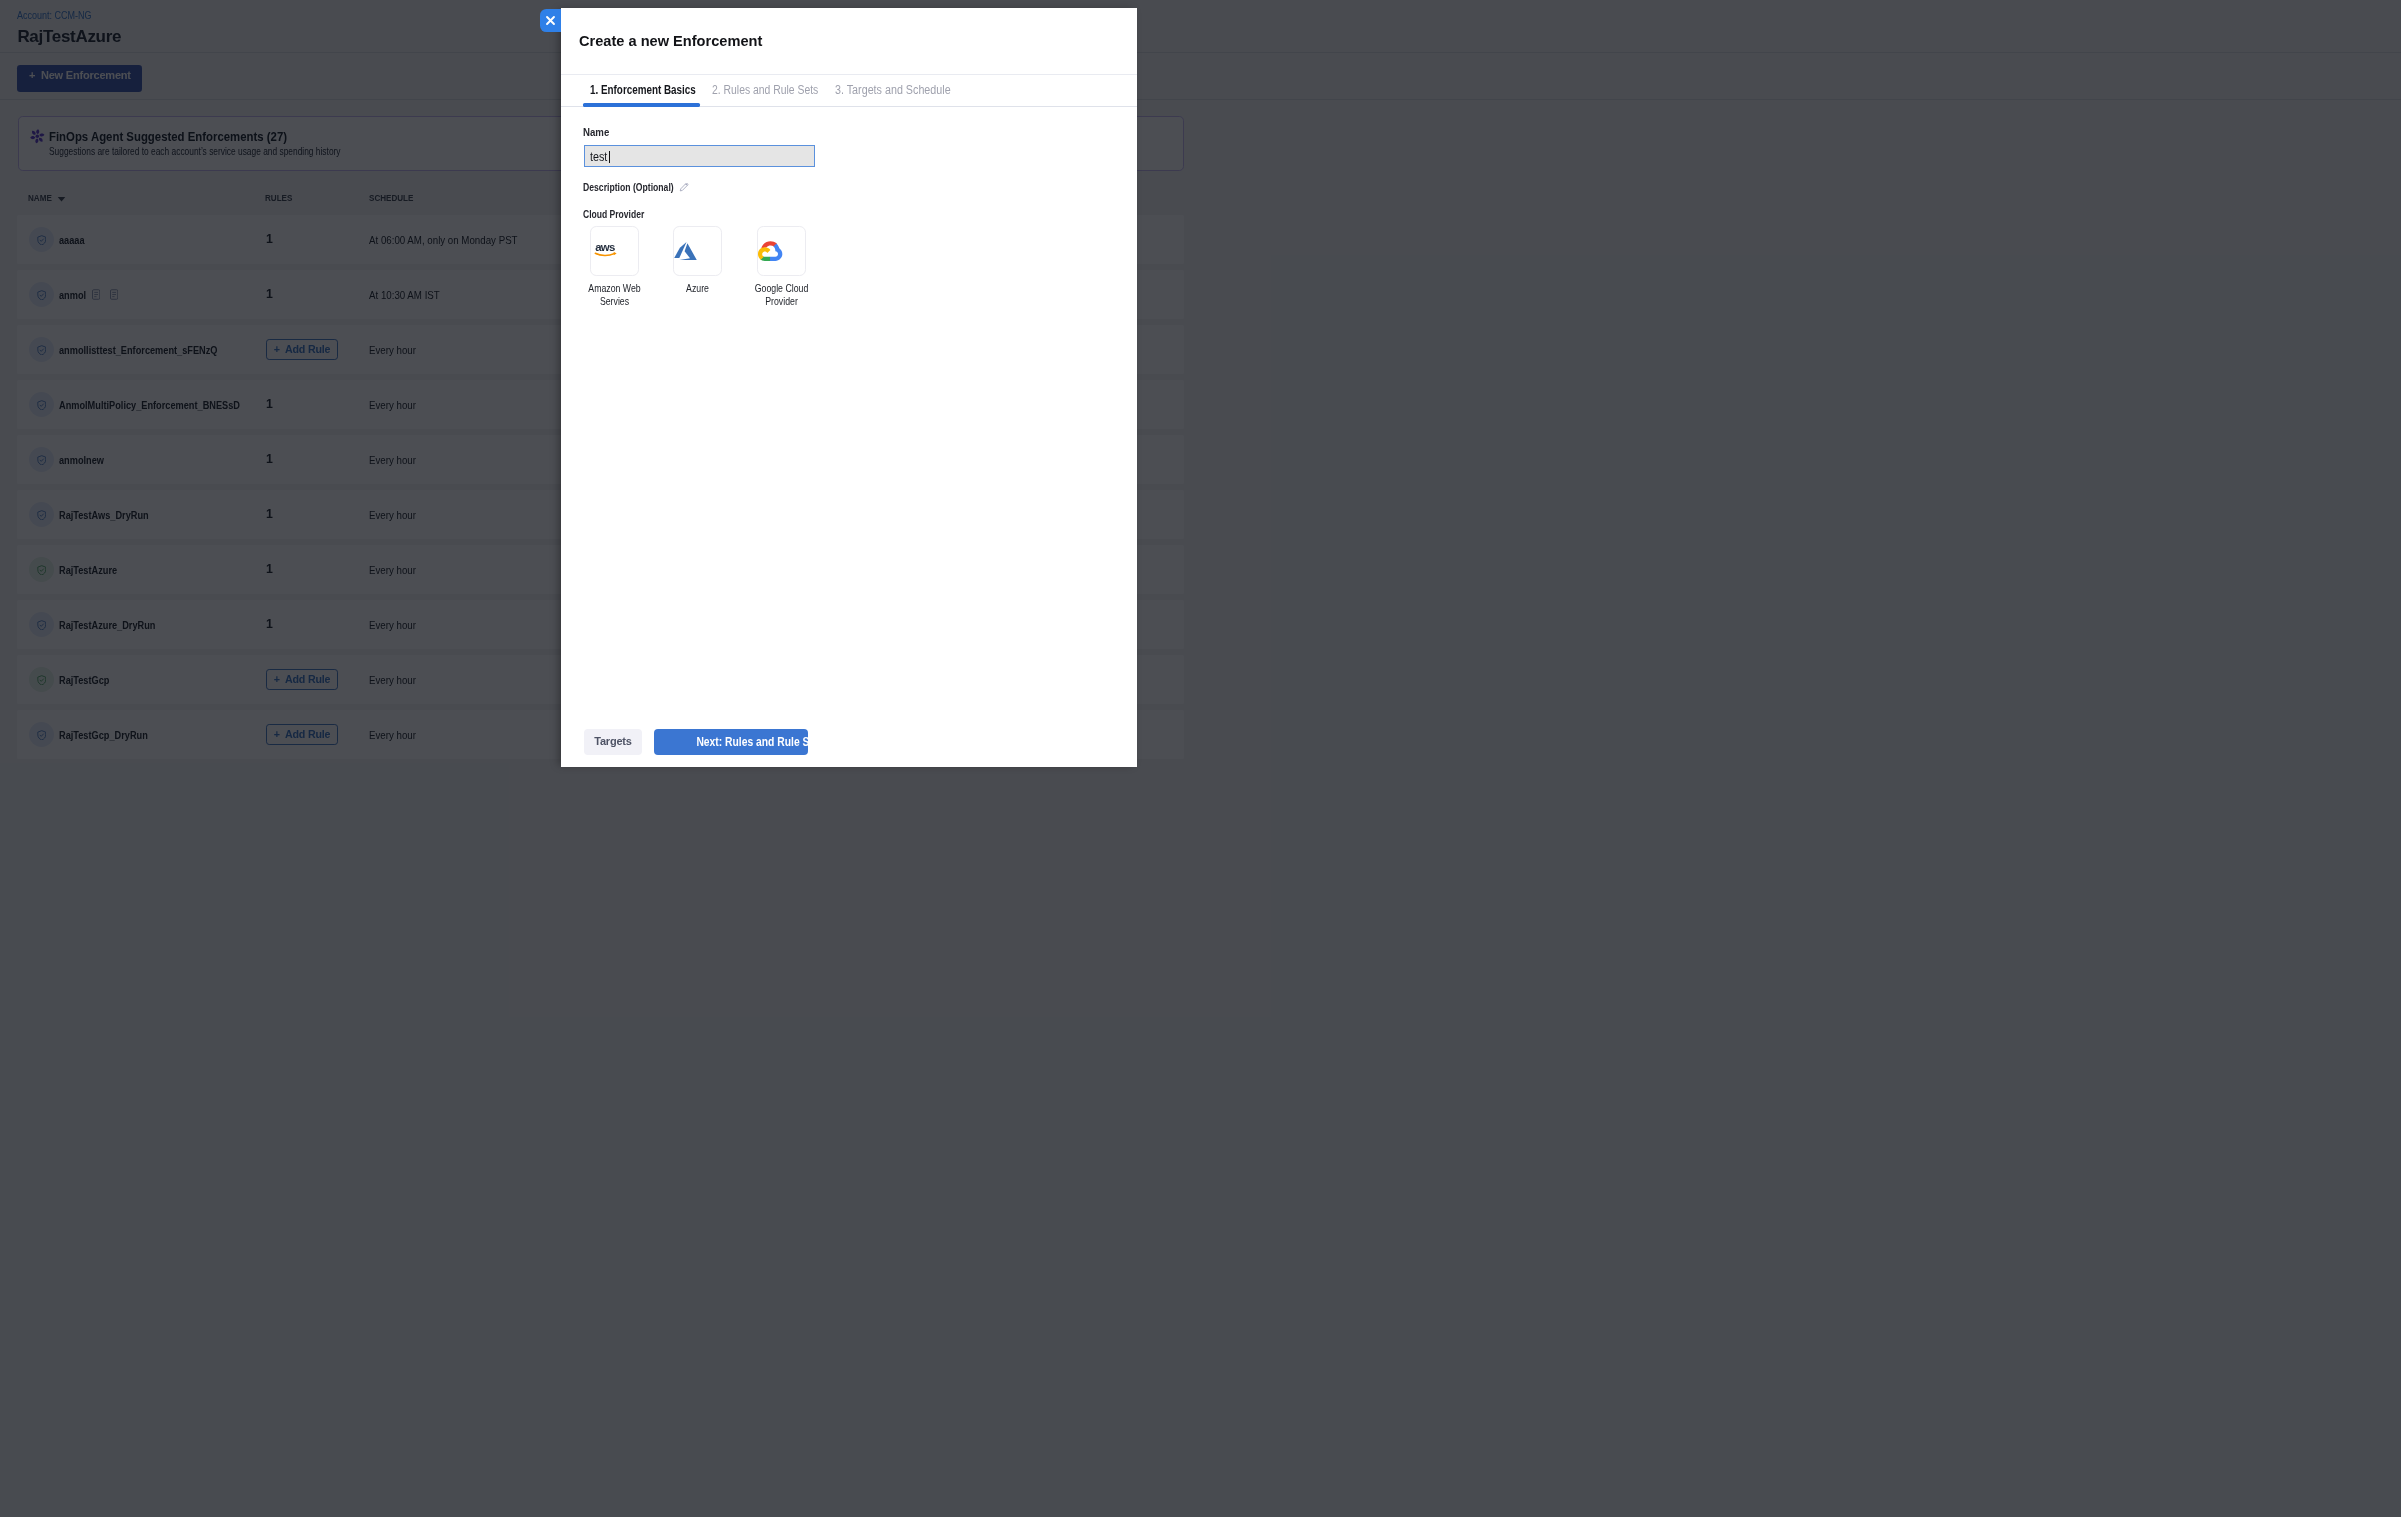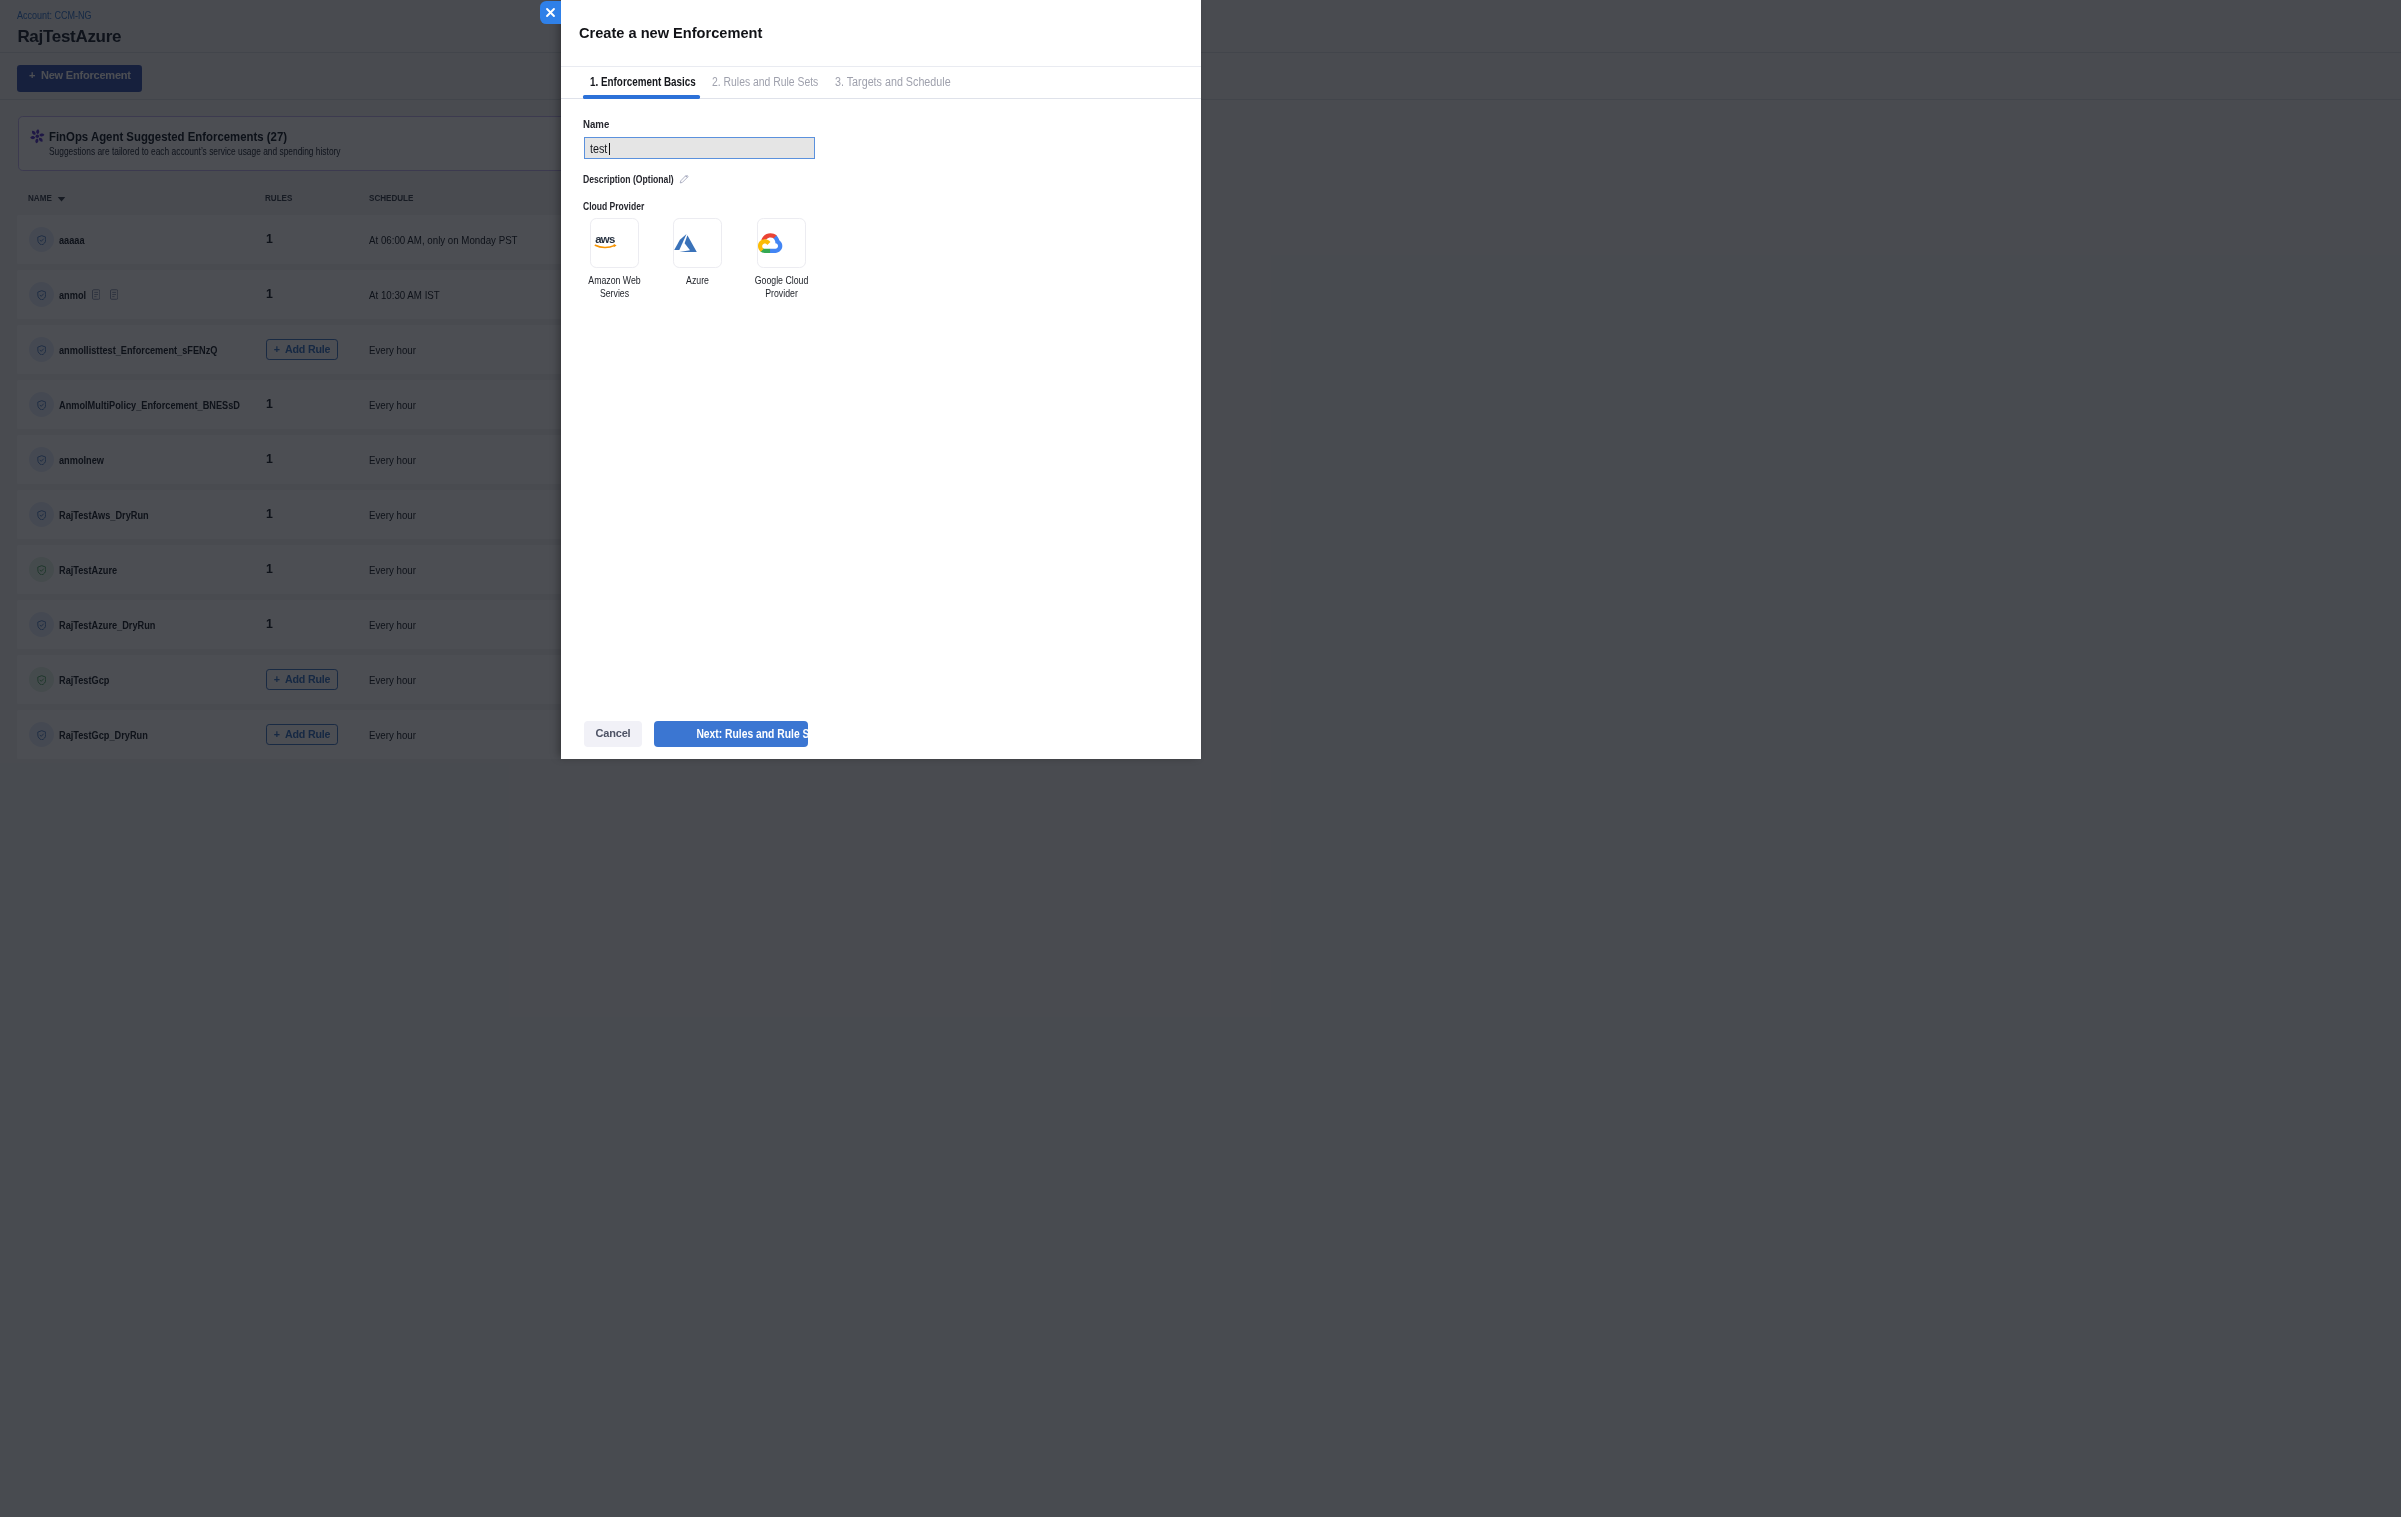--- a/index.html
+++ b/index.html
@@ -19,21 +19,21 @@
 .row { position:absolute; left:17px; width:1167px; height:49px; background:#fff; border-radius:1.6px; }
 .circ { position:absolute; left:12px; top:12.4px; width:25px; height:25px; border-radius:50%; background:#e7eefa; display:flex; align-items:center; justify-content:center; }
 .circ.g { background:#e6f3e9; }
 .rname { position:absolute; left:42px; top:1.2px; height:49px; line-height:49px; font-size:11.5px; font-weight:bold; color:#31373f; transform:scaleX(0.80); transform-origin:left center; white-space:nowrap; }
 .rone { position:absolute; left:249px; top:0; height:49px; line-height:49px; font-size:12.3px; font-weight:bold; color:#31373f; }
 .rsched { position:absolute; left:352px; top:0.8px; height:49px; line-height:49px; font-size:11.5px; color:#31373f; transform:scaleX(0.845); transform-origin:left center; white-space:nowrap; }
 .addrule { position:absolute; left:249px; top:14.2px; width:72px; height:20.6px; border:0.8px solid #5585c8; border-radius:3.2px; color:#4a80c8; font-weight:bold; font-size:10.7px; text-align:center; line-height:19px; letter-spacing:-0.2px; }
 
 #overlay { position:absolute; inset:0; background:rgba(0,3,10,0.70); }
 
-#drawer { position:absolute; left:561px; top:0; width:640px; height:759px; background:#fff; box-shadow:-3.2px 0 8px -1.6px rgba(0,0,0,0.35); }
+#drawer { position:absolute; left:561px; top:8px; width:576px; height:759px; background:#fff; box-shadow:-3.2px 0 8px -1.6px rgba(0,0,0,0.35); }
 #close { position:absolute; left:-21px; top:0.8px; width:21px; height:23px; background:#2f80e8; border-radius:6.3px 0 0 6.3px; }
 #close svg { position:absolute; left:4.7px; top:6.3px; }
 #dtitle { left:18px; top:25px; font-size:14.6px; font-weight:bold; color:#121317; letter-spacing:0; }
 #ddiv1 { left:0; right:0; top:66px; }
 #tabline { left:0; right:0; top:98px; }
 #underline { position:absolute; left:22px; top:95px; width:117px; height:3.6px; background:#2c71d8; border-radius:1.6px; }
 .tab { position:absolute; top:75px; font-size:12px; line-height:14.2px; transform-origin:left center; white-space:nowrap; }
 #tab1 { left:28.5px; font-weight:bold; color:#15171c; transform:scaleX(0.822); }
 #tab2 { left:151px; color:#9fa1ad; transform:scaleX(0.866); }
 #tab3 { left:274px; color:#9fa1ad; transform:scaleX(0.895); }
@@ -254,21 +254,21 @@
     <svg width="24.5" height="20" viewBox="0 0 87.5 70">
       <path fill="#EA4335" d="M56.4 19.3h2.7l7.7-7.7.4-3.3C52.8-4 31.2-2.6 18.8 11.5c-3.4 3.9-5.9 8.6-7.2 13.6.8-.3 1.7-.4 2.6-.2l15.3-2.5s.8-1.3 1.2-1.2c6.8-7.5 18.3-8.3 26.1-1.9z"></path>
       <path fill="#4285F4" d="M76.1 25.1c-1.8-6.5-5.4-12.3-10.4-16.8L54.9 19.1c4.6 3.7 7.2 9.3 7.1 15.2v1.9c5.3 0 9.5 4.3 9.5 9.5 0 5.3-4.3 9.5-9.5 9.5h-19l-1.9 1.9v11.4l1.9 1.9h19c13.6.1 24.8-10.8 24.9-24.5.1-8.3-4-16-10.8-20.8z"></path>
       <path fill="#34A853" d="M24 70.4h19V55.2H24c-1.4 0-2.7-.3-3.9-.9l-2.7.8-7.7 7.7-.7 2.6c4.3 3.3 9.6 5 15 5z"></path>
       <path fill="#FBBC05" d="M24 21.9C10.4 22 -.5 33.1 0 46.8c.1 7.6 3.6 14.7 9.7 19.3l11-11c-4.8-2.2-7-7.8-4.8-12.6 2.2-4.8 7.8-7 12.6-4.8 2.1 1 3.8 2.6 4.8 4.8l11-11c-4.7-6.1-12-9.7-19.8-9.6z"></path>
     </svg>
   </div>
   <div class="plabel" id="awslabel">Amazon Web<br>Servies</div>
   <div class="plabel" id="azlabel">Azure</div>
   <div class="plabel" id="gcplabel">Google Cloud<br>Provider</div>
-  <div class="abs" id="cancel">Cancel</div>
+  <div class="abs" id="cancel">Targets</div>
   <div class="abs" id="next"><span>Next: Rules and Rule Sets</span></div>
   <div id="close">
       <svg width="11" height="11" viewBox="0 0 14 14">
         <path d="M2.6 2.6 L11.4 11.4 M11.4 2.6 L2.6 11.4" stroke="#fff" stroke-width="2.5" stroke-linecap="round"></path>
       </svg>
     </div>
 </div>
 
 
 </body></html>

